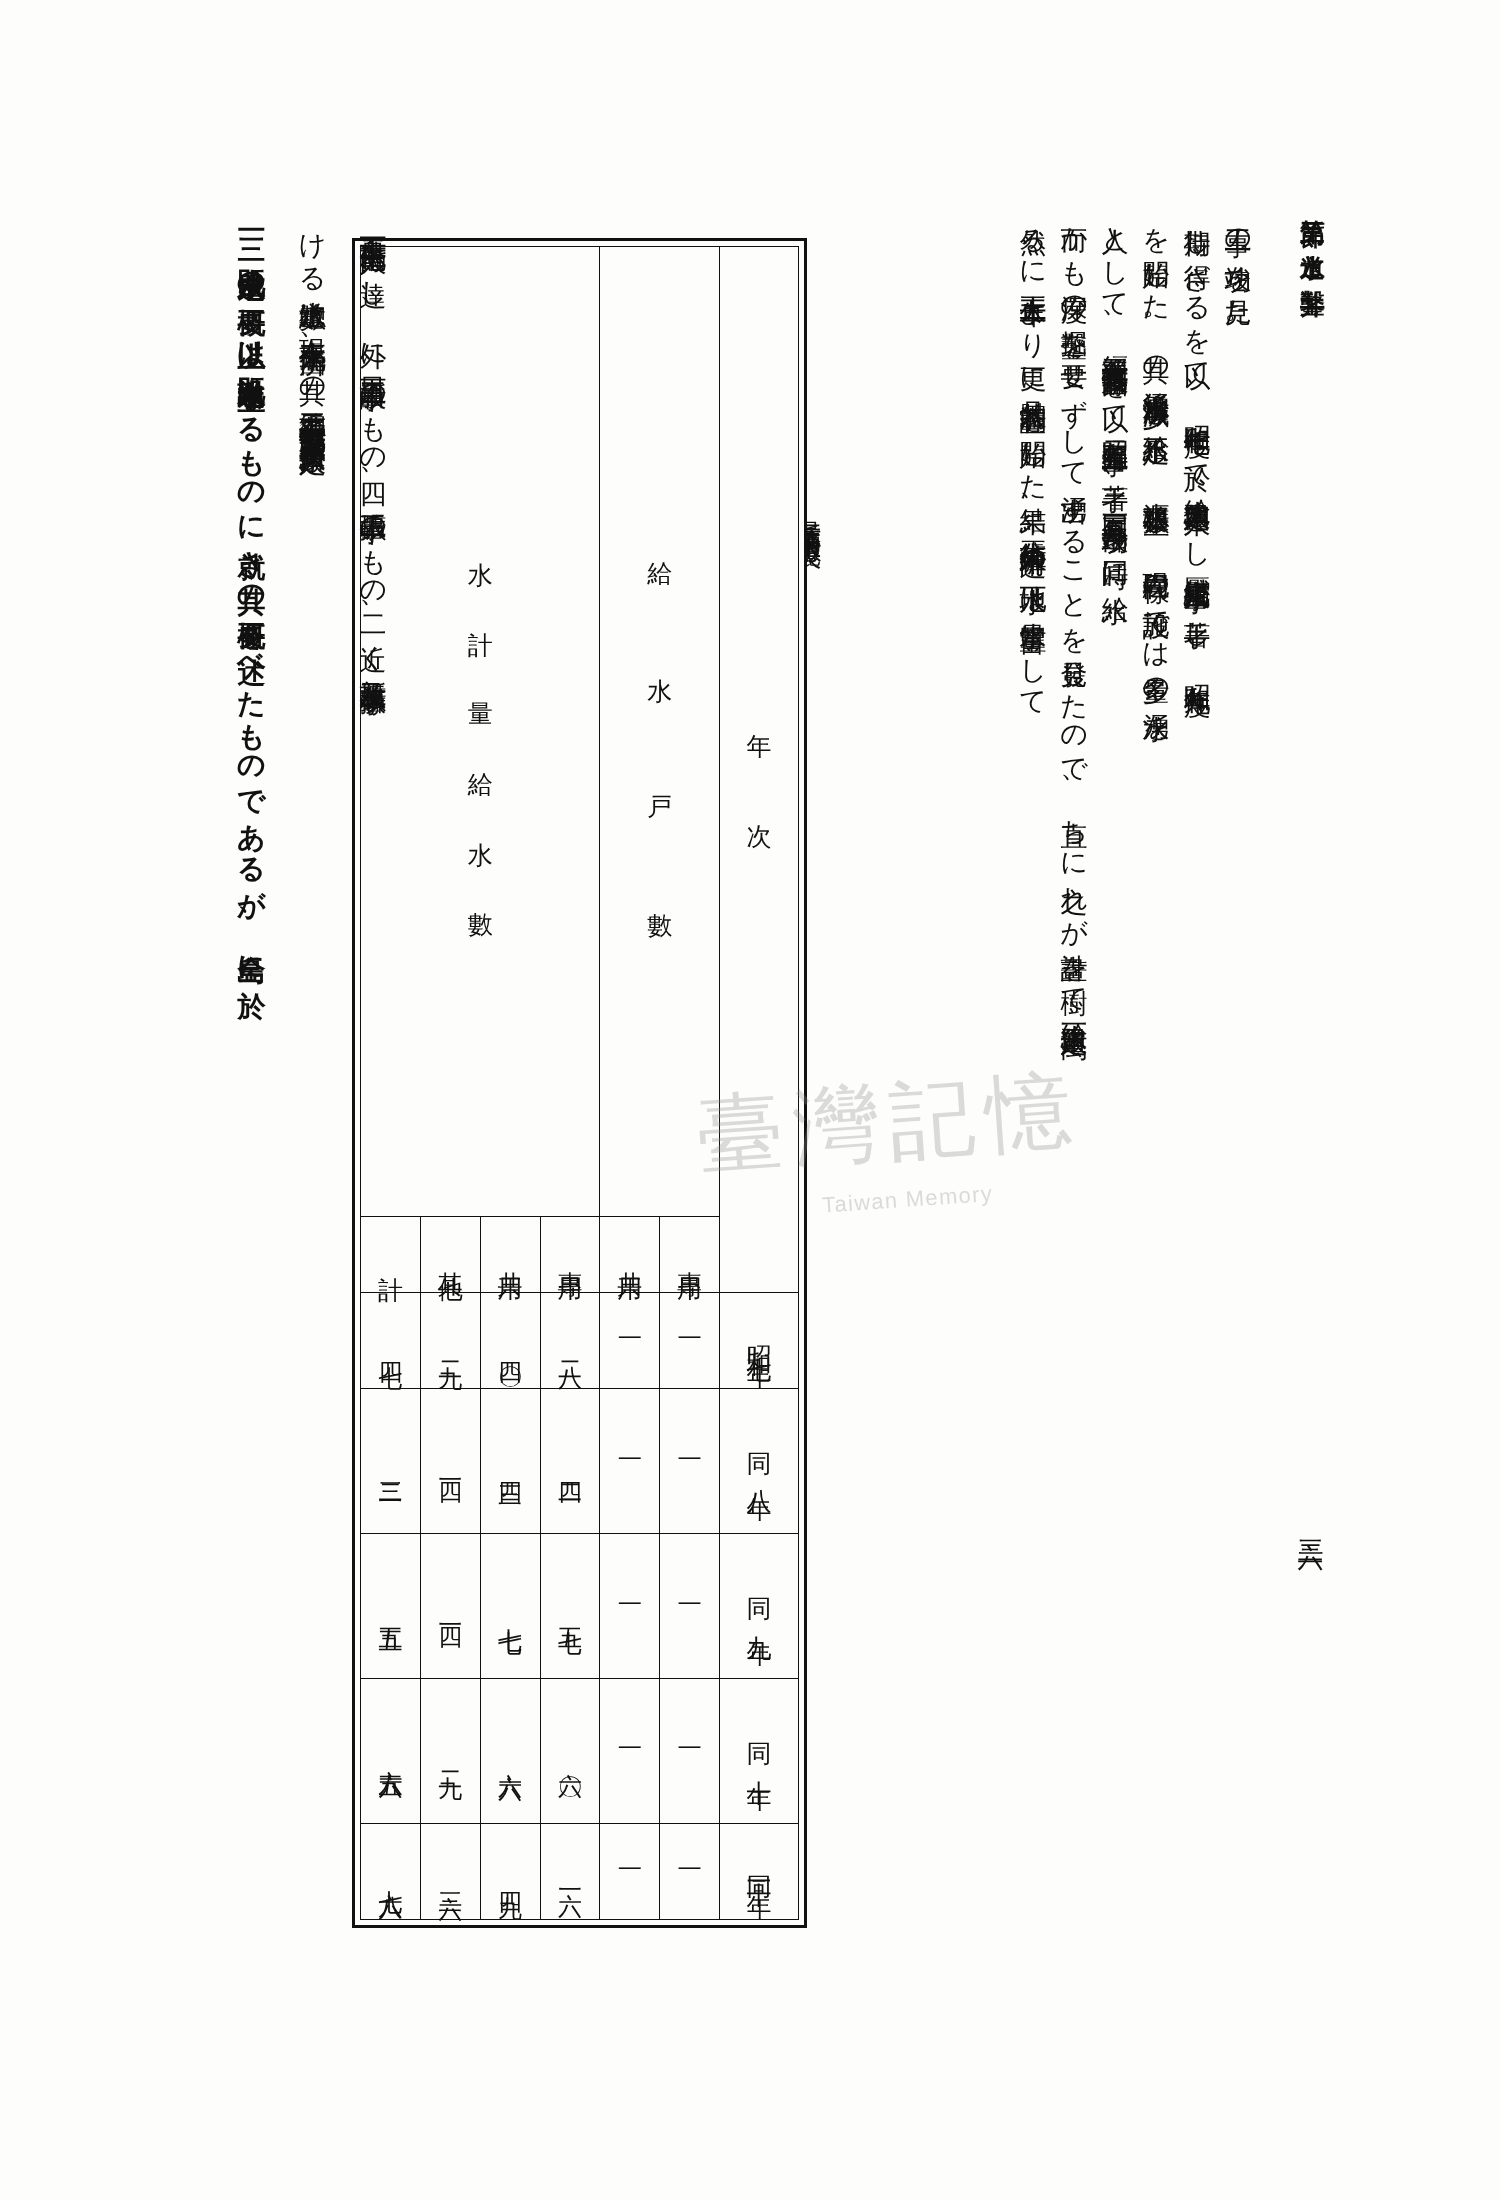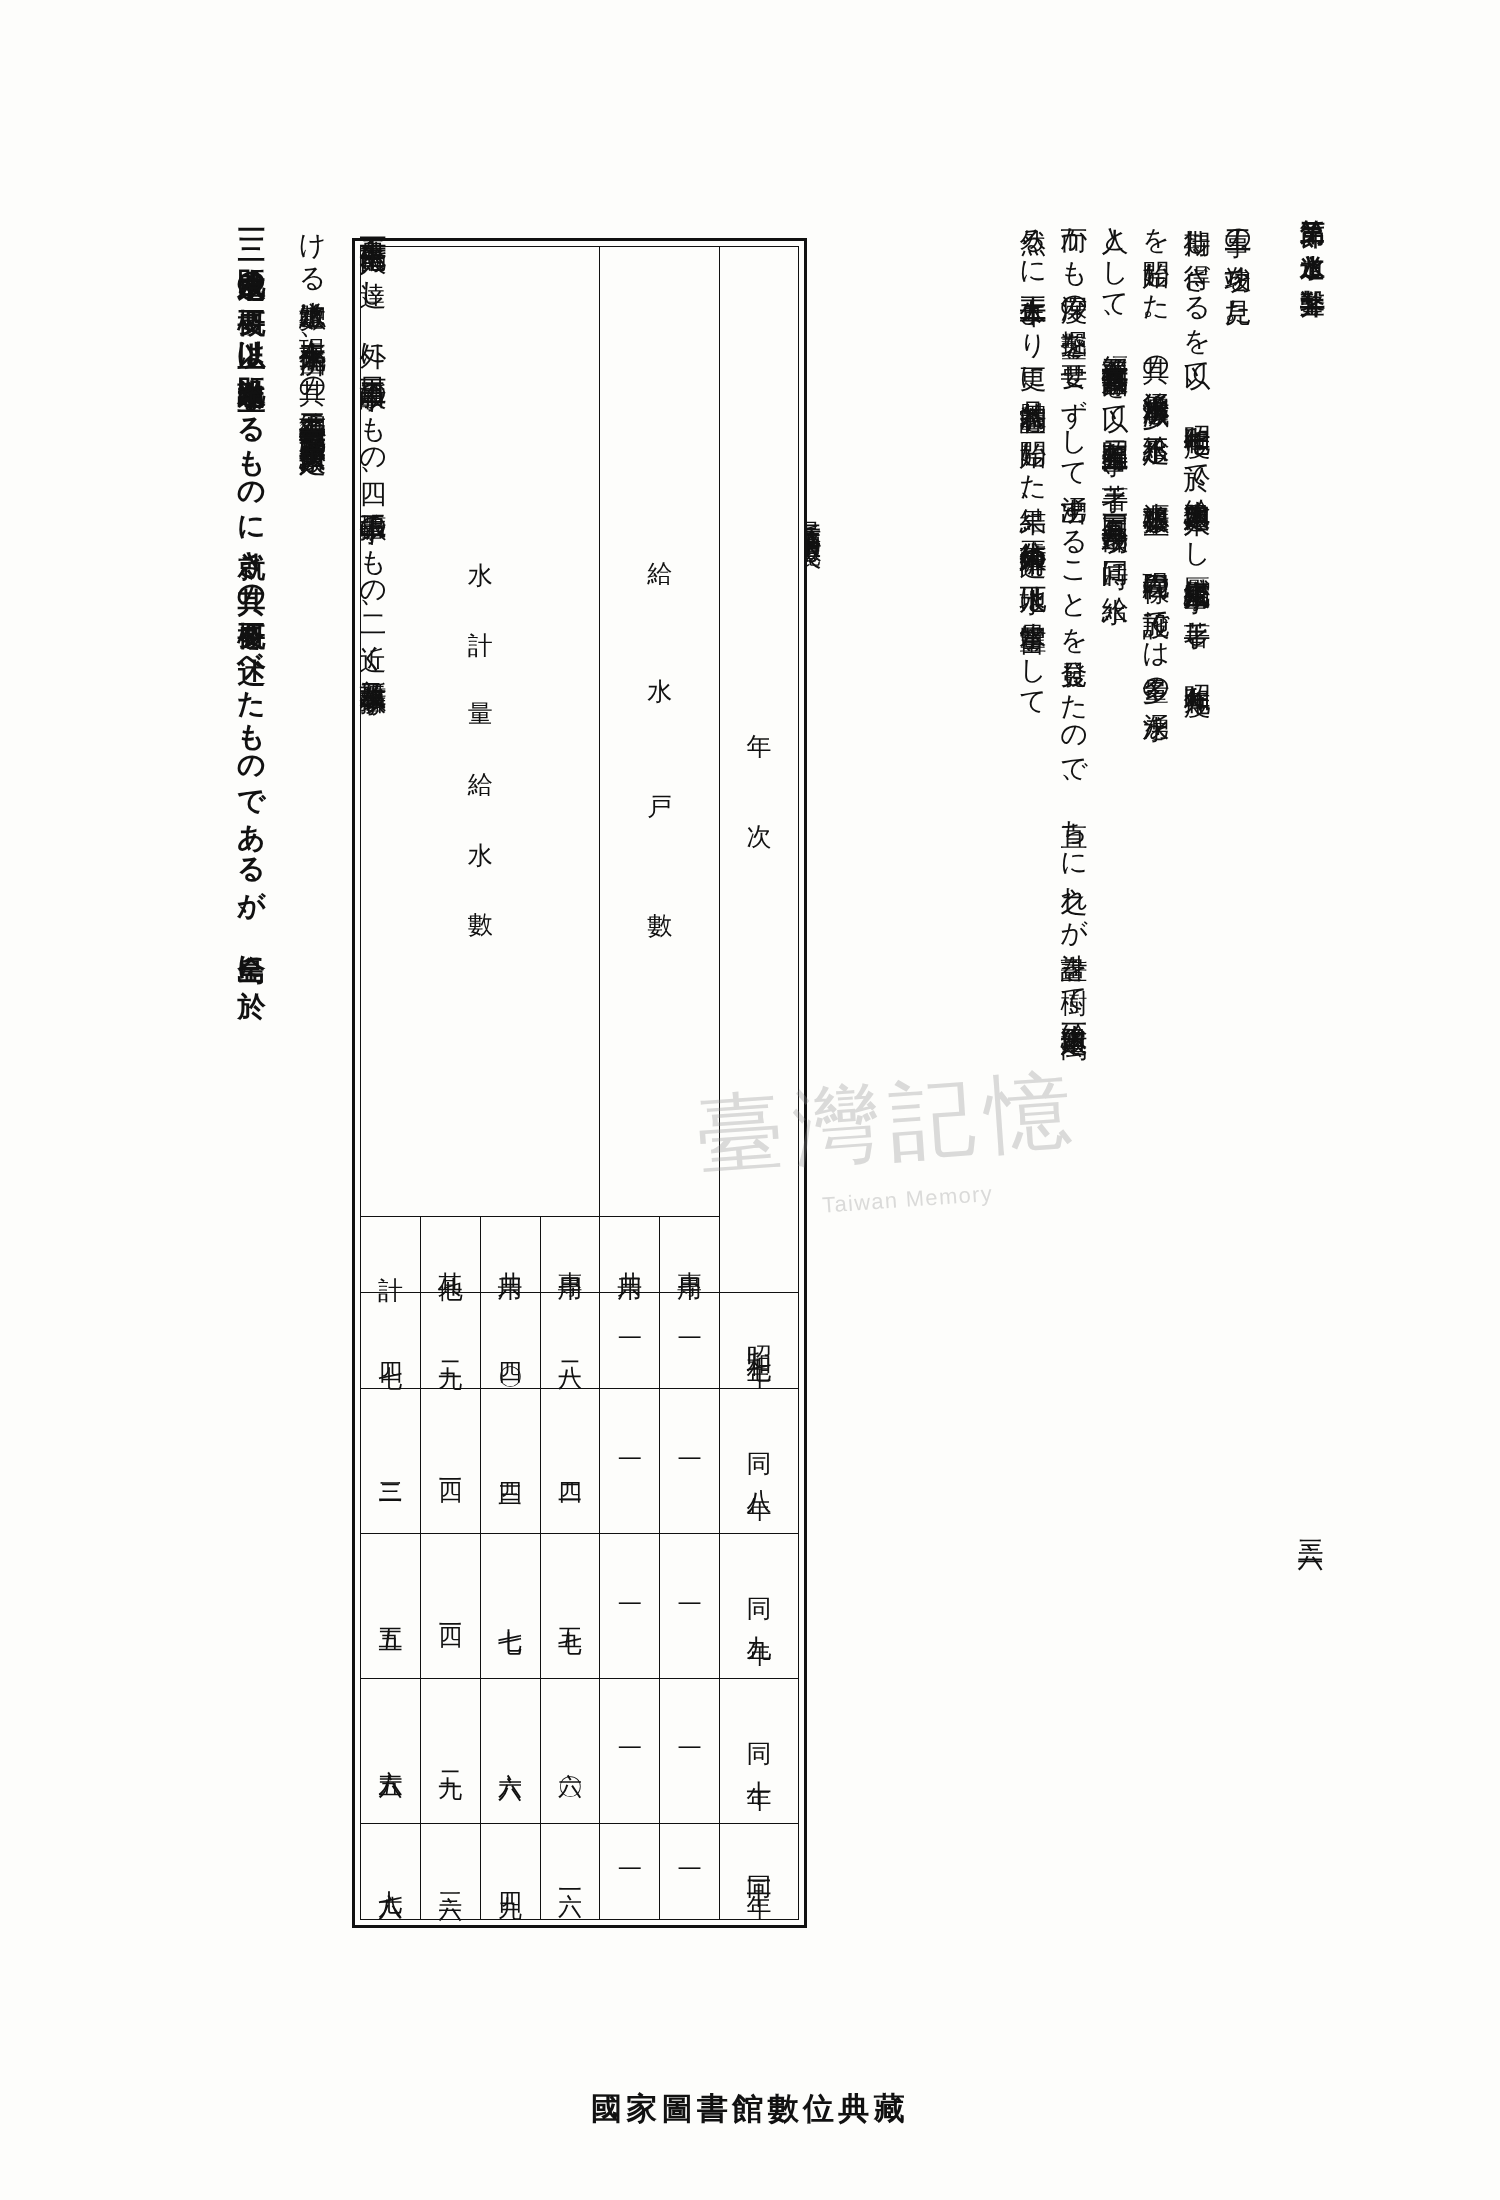--- a/index.html
+++ b/index.html
@@ -289,15 +289,14 @@
     <div class="col vtext heading">一三　既成水道の概要　以上は既設水道中主なるものに就き其の概要を述べたものであるが、全島に於</div>
     <div class="col vtext">ける水道總數は現在大小九十三箇所、其の總工費二千百三十七萬七千百餘圓（擴張工事費共）給水豫定人口</div>
     <div class="col vtext">百十六萬二千七百餘人に達し、外に目下新設工事中のもの四、擴張工事中のもの二、近く新設及擴張著手豫</div>
   </div>
 
   <div id="watermark">
     <div class="wm-main">臺灣記憶</div>
     <div class="wm-sub">Taiwan Memory</div>
   </div>
 
-  <div id="footer">國家圖書館數位典藏</div>
 
 </div>
 
 </body></html>

